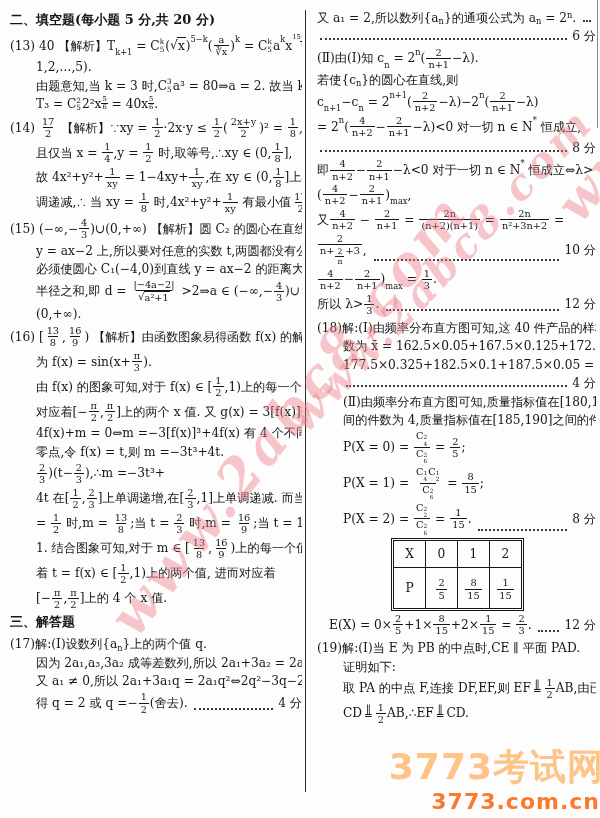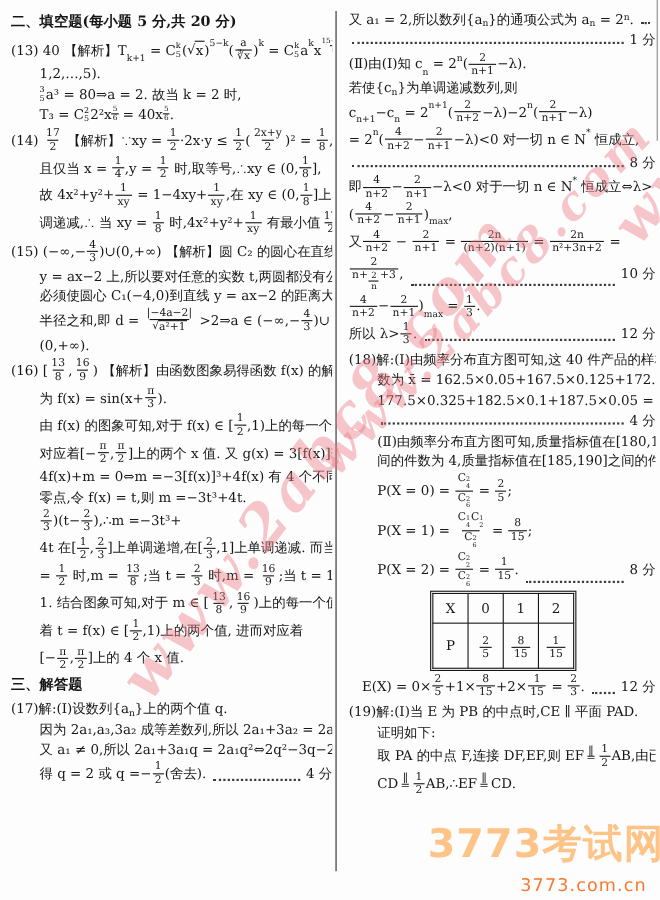--- a/index.html
+++ b/index.html
@@ -64,23 +64,23 @@
   .wm{position:absolute;font-style:italic;font-weight:bold;white-space:nowrap;
       color:rgba(234,120,132,0.42);pointer-events:none;z-index:3;
       font-family:"DejaVu Serif","Liberation Serif",serif;letter-spacing:5px;}
   #wm1{left:96px;top:608px;font-size:54px;transform:rotate(-52deg);transform-origin:left top;}
   #wm2{left:278px;top:408px;font-size:42px;transform:rotate(-47deg);transform-origin:left top;letter-spacing:4px;}
   #wm3{left:544px;top:196px;font-size:50px;transform:rotate(-52deg);transform-origin:left top;}
 
   .logo{position:absolute;right:-4px;bottom:26px;z-index:4;
         font-family:"DejaVu Sans","Liberation Sans",sans-serif;font-weight:bold;
         font-size:36px;letter-spacing:1px;color:rgba(255,148,36,0.55);}
-  .logo2{position:absolute;right:12px;bottom:4px;z-index:4;
-        font-family:"DejaVu Sans","Liberation Sans",sans-serif;font-weight:normal;
-        font-size:16px;letter-spacing:1px;color:rgba(250,96,10,0.85);}
+  .logo2{position:absolute;right:0;bottom:4px;z-index:4;
+        font-family:"DejaVu Sans","Liberation Sans",sans-serif;font-weight:bold;
+        font-size:22px;letter-spacing:1px;color:rgba(250,96,10,0.85);}
 </style>
 </head>
 <body>
 
 <div class="page">
 
   <div class="divider"></div>
   <div class="edge-artifact"></div>
 
   <div class="col col-left">
@@ -119,20 +119,21 @@
           <span class="t">x</span>
           <span class="supf">
             <span class="num">15−5k</span>
             <span class="den">6</span>
           </span>
         </div>
       <div class="line">
           <span class="t">1,2,…,5).</span>
         </div>
       <div class="line">
+          <span class="t">由题意知,当 k = 3 时,C</span>
           <span class="ss">
             <span class="u">3</span>
             <span class="d">5</span>
           </span>
           <span class="t">a³ = 80⇒a = 2. 故当 k = 2 时,</span>
         </div>
       <div class="line">
           <span class="t">T₃ = C</span>
           <span class="ss">
             <span class="u">2</span>
@@ -444,38 +445,38 @@
           <sub>n</sub>
           <span class="t">}的通项公式为 a</span>
           <sub>n</sub>
           <span class="t"> = 2</span>
           <sup>n</sup>
           <span class="t">. </span>
           <span class="dots"></span>
         </div>
       <div class="line">
           <span class="dots"></span>
-          <span class="t">1 分</span>
+          <span class="t">6 分</span>
         </div>
       <div class="line">
           <span class="t">(Ⅱ)由(Ⅰ)知 c</span>
           <sub>n</sub>
           <span class="t"> = 2</span>
           <sup>n</sup>
           <span class="t">(</span>
           <span class="f">
             <span class="num">2</span>
             <span class="den">n+1</span>
           </span>
           <span class="t">−λ).</span>
         </div>
       <div class="line">
           <span class="t">若使{c</span>
           <sub>n</sub>
-          <span class="t">}为单调递减数列,则</span>
+          <span class="t">}的圆心在直线,则</span>
         </div>
       <div class="line">
           <span class="t">c</span>
           <sub>n+1</sub>
           <span class="t">−c</span>
           <sub>n</sub>
           <span class="t"> = 2</span>
           <sup>n+1</sup>
           <span class="t">(</span>
           <span class="f">

